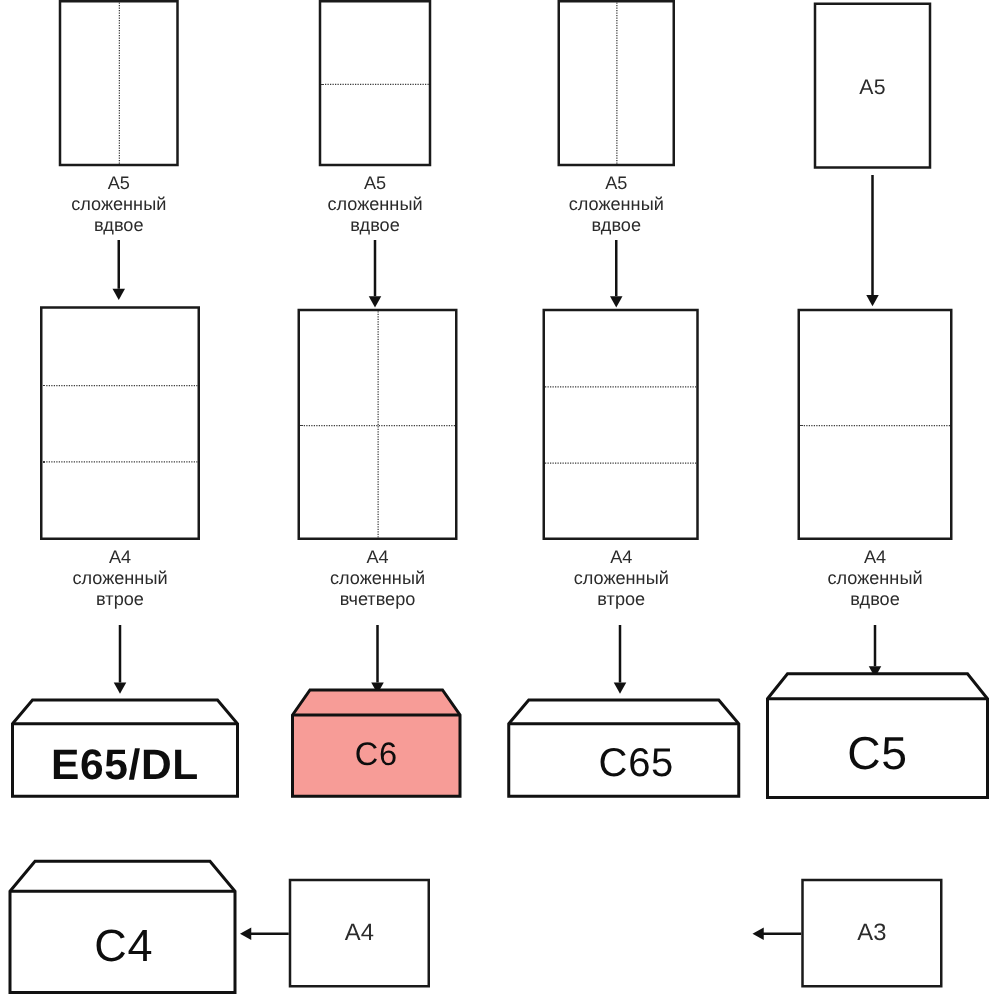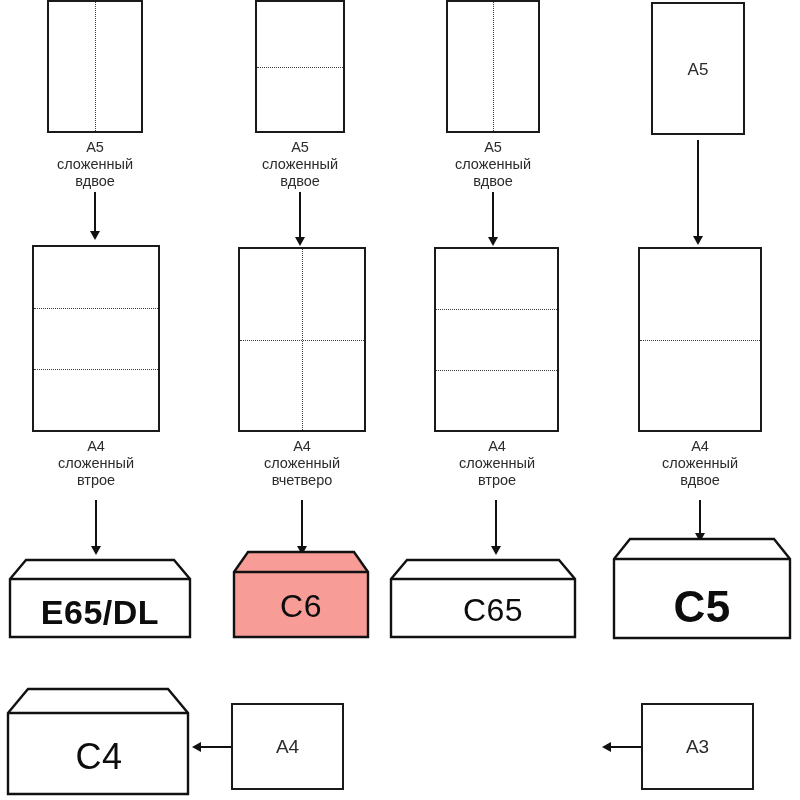--- a/index.html
+++ b/index.html
@@ -226,37 +226,37 @@
       <path d="M2,24 L182,24" fill="none" stroke="#111111" stroke-width="2.4"></path>
     </svg>
     <div class="env-label" style="top:38px; font-size:34px;font-weight:bold;">E65/DL</div>
   </div>
 
   <div class="envelope" style="left:232px; top:548px; width:138px; height:91px;">
     <svg width="138" height="91" viewBox="0 0 138 91">
       <path d="M2,24 L16,4 L122,4 L136,24 L136,89 L2,89 Z" fill="#F79C97" stroke="#111111" stroke-width="2.4" stroke-linejoin="miter"></path>
       <path d="M2,24 L136,24" fill="none" stroke="#111111" stroke-width="2.4"></path>
     </svg>
-    <div class="env-label" style="top:40px; font-size:32px;">C6</div>
-  </div>
-
-  <div class="envelope" style="left:389px; top:555px; width:208px; height:84px;">
+    <div class="env-label" style="top:40px; font-size:26px;">C6</div>
+  </div>
+
+  <div class="envelope" style="left:405px; top:555px; width:208px; height:84px;">
     <svg width="188" height="84" viewBox="0 0 188 84">
       <path d="M2,24 L18,5 L170,5 L186,24 L186,82 L2,82 Z" fill="#ffffff" stroke="#111111" stroke-width="2.4" stroke-linejoin="miter"></path>
       <path d="M2,24 L186,24" fill="none" stroke="#111111" stroke-width="2.4"></path>
     </svg>
     <div class="env-label" style="top:37px; font-size:32px;">C65</div>
   </div>
 
   <div class="envelope" style="left:612px; top:535px; width:180px; height:105px;">
     <svg width="180" height="105" viewBox="0 0 180 105">
       <path d="M2,24 L18,4 L162,4 L178,24 L178,103 L2,103 Z" fill="#ffffff" stroke="#111111" stroke-width="2.4" stroke-linejoin="miter"></path>
       <path d="M2,24 L178,24" fill="none" stroke="#111111" stroke-width="2.4"></path>
     </svg>
-    <div class="env-label" style="top:47px; font-size:44px;font-weight:bold;">C5</div>
+    <div class="env-label" style="top:47px; font-size:37px;">C5</div>
   </div>
 
   <div class="envelope" style="left:6px; top:684px; width:186px; height:112px;">
     <svg width="186" height="112" viewBox="0 0 186 112">
       <path d="M2,29 L22,5 L162,5 L182,29 L182,110 L2,110 Z" fill="#ffffff" stroke="#111111" stroke-width="2.4" stroke-linejoin="miter"></path>
       <path d="M2,29 L182,29" fill="none" stroke="#111111" stroke-width="2.4"></path>
     </svg>
     <div class="env-label" style="top:52px; font-size:36px;">C4</div>
   </div>
 

